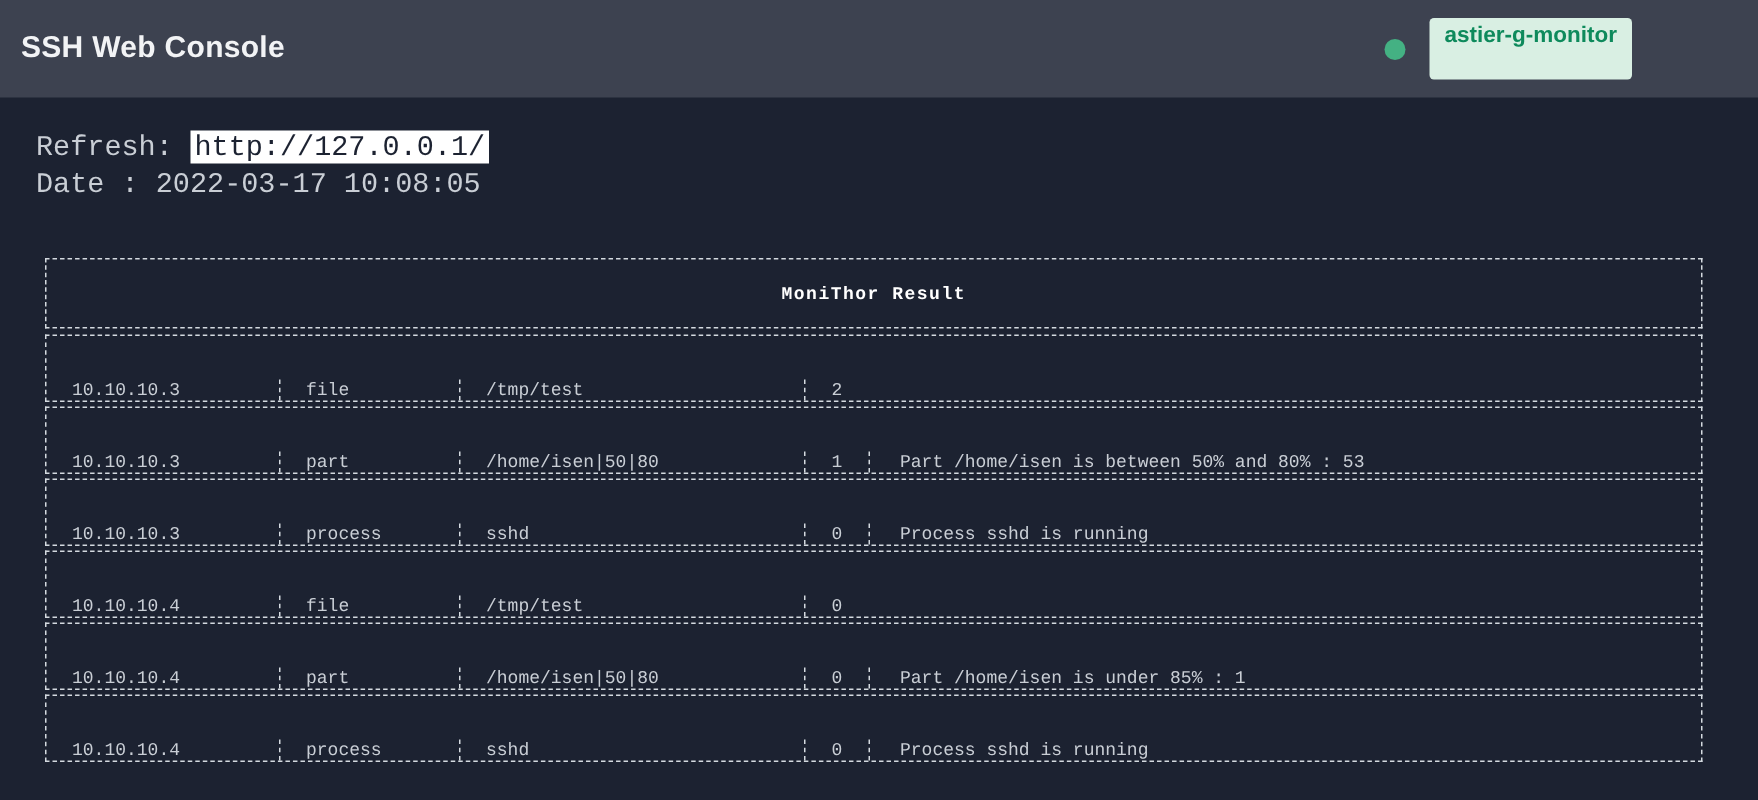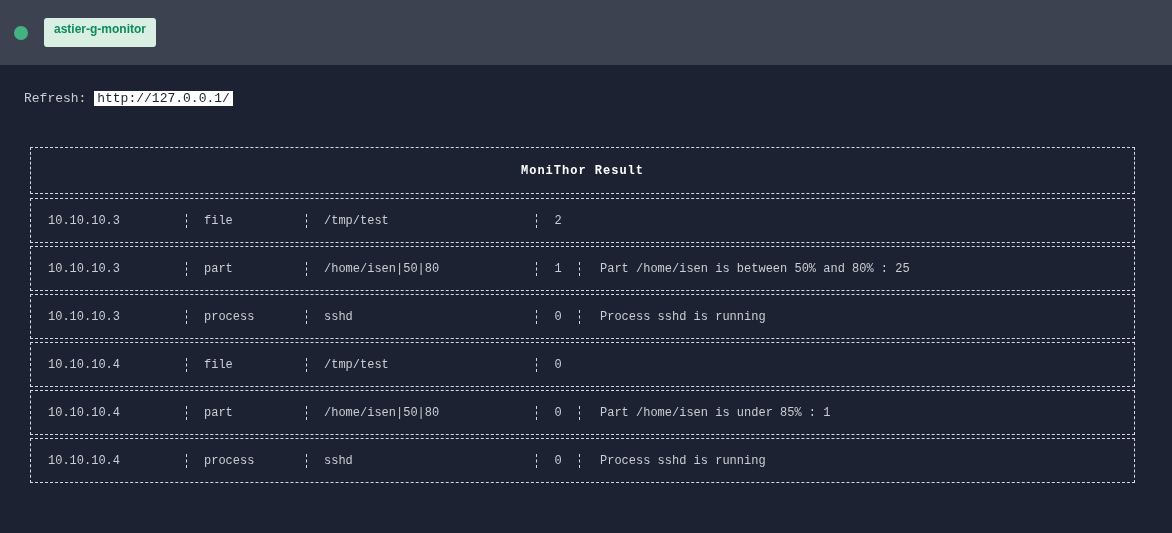--- a/index.html
+++ b/index.html
@@ -41,31 +41,31 @@
     width: 14px;
     height: 14px;
     border-radius: 50%;
     background: var(--status-green, #44b183);
   }
   .host-badge {
     background: var(--badge-bg, #d9efe3);
     color: var(--badge-fg, #0e8a5c);
     font-family: "Liberation Sans", sans-serif;
     font-weight: bold;
-    font-size: 12px;
+    font-size: 15px;
     line-height: 15px;
-    padding: 4px 10px 10px 10px;
+    padding: 4px 10px 22px 10px;
     border-radius: 3px;
   }
 
   
   .info-block {
     margin: 21px 0 0 24px;
     color: #c9ced5;
-    font-size: 13px;
+    font-size: 19px;
     line-height: 25px;
   }
   .info-line { white-space: pre; }
   .url-link {
     background: #ffffff;
     color: #1c2231;
     text-decoration: none;
     padding: 0 3px;
   }
 
@@ -85,21 +85,21 @@
     color: #ffffff;
     font-weight: bold;
     margin-bottom: 4px;
     letter-spacing: 1px;
   }
   .tbl-row {
     box-sizing: border-box;
     border: 1px dashed #d4dae0;
     height: 45px;
     display: flex;
-    align-items: center;
+    align-items: flex-end;
     margin-bottom: 3px;
     color: #c9ced5;
   }
   .cell {
     display: flex;
     align-items: center;
     box-sizing: border-box;
     padding-left: 17px;
     white-space: pre;
     overflow: hidden;
@@ -108,46 +108,48 @@
   .cell-ip     { width: 155px; }
   .cell-check  { width: 120px; }
   .cell-target { width: 230px; }
   .cell-code   { width: 43px; justify-content: center; padding-left: 0; }
   .cell-msg    { flex: 1; padding-left: 20px; }
 </style>
 </head>
 <body>
 
 <div class="navbar">
+  <div class="navbar-title">SSH Web Console</div>
   <div class="status-group">
     <span class="status-dot"></span>
     <span class="host-badge">astier-g-monitor</span>
   </div>
 </div>
 
 <div class="info-block">
   <div class="info-line"><span>Refresh: </span><a class="url-link" href="#">http://127.0.0.1/</a></div>
+  <div class="info-line">Date : 2022-03-17 10:08:05</div>
 </div>
 
 <div class="result-table">
   <div class="tbl-title">MoniThor Result</div>
 
   <div class="tbl-row">
     <div class="cell cell-ip">10.10.10.3</div>
     <div class="cell cell-check">file</div>
     <div class="cell cell-target">/tmp/test</div>
     <div class="cell cell-code">2</div>
   </div>
 
   <div class="tbl-row">
     <div class="cell cell-ip">10.10.10.3</div>
     <div class="cell cell-check">part</div>
     <div class="cell cell-target">/home/isen|50|80</div>
     <div class="cell cell-code">1</div>
-    <div class="cell cell-msg">Part /home/isen is between 50% and 80% : 25</div>
+    <div class="cell cell-msg">Part /home/isen is between 50% and 80% : 53</div>
   </div>
 
   <div class="tbl-row">
     <div class="cell cell-ip">10.10.10.3</div>
     <div class="cell cell-check">process</div>
     <div class="cell cell-target">sshd</div>
     <div class="cell cell-code">0</div>
     <div class="cell cell-msg">Process sshd is running</div>
   </div>
 

